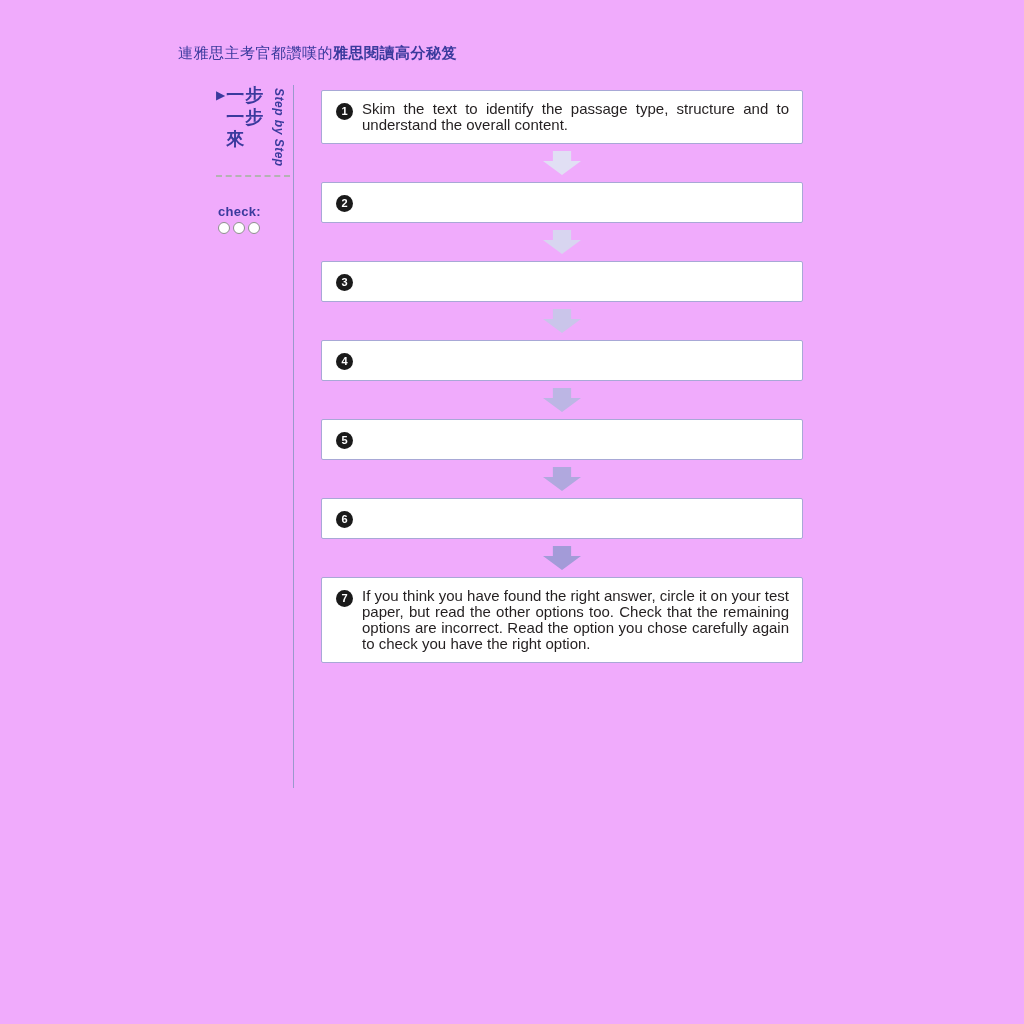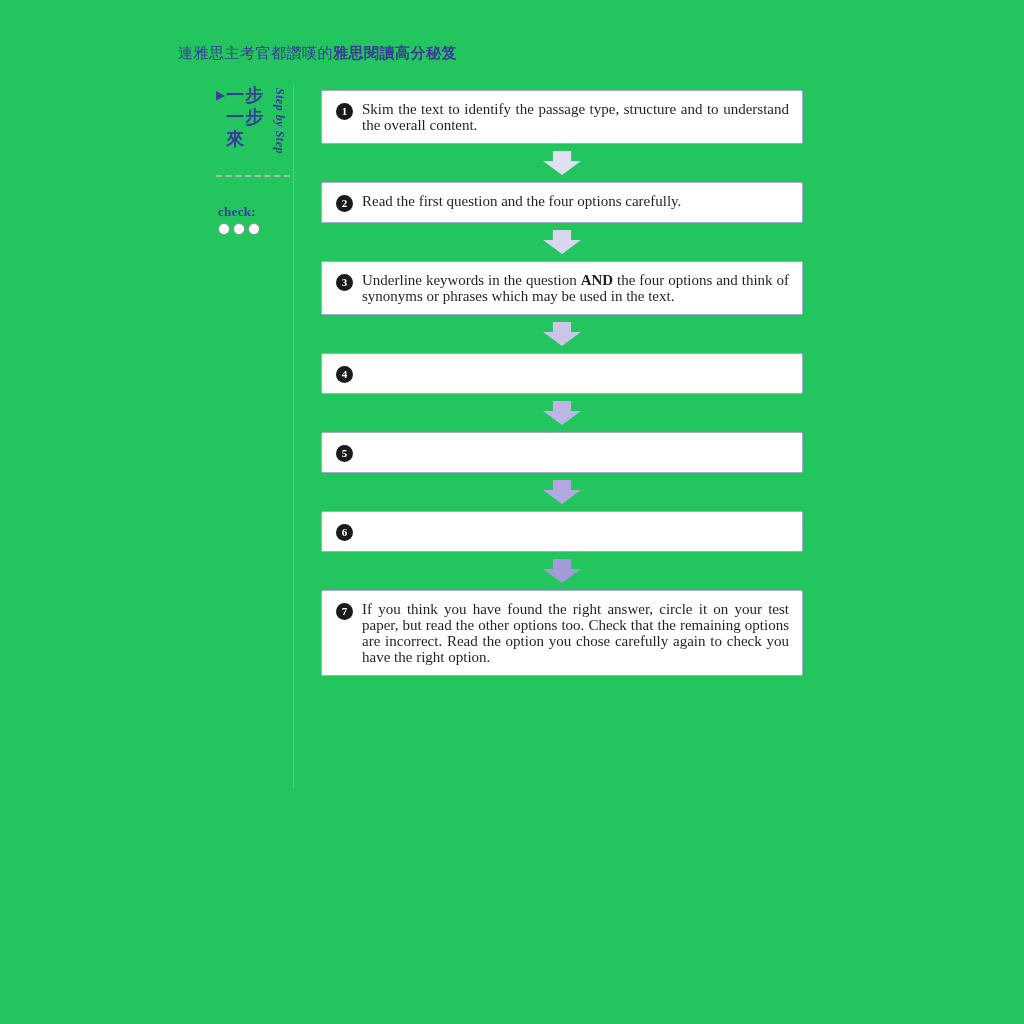--- a/index.html
+++ b/index.html
@@ -4,21 +4,21 @@
 <style>
   * { margin: 0; padding: 0; box-sizing: border-box; }
   html, body { background: #ffffff; }
   body {
     width: 1024px; height: 1024px;
     position: relative;
     font-family: "Liberation Sans", "DejaVu Sans", sans-serif;
     color: #231f20;
     overflow: hidden;
   }
-  .page { position: absolute; inset: 0; background: #22c55e; font-family: Liberation Serif, serif; }
+  .page { position: absolute; inset: 0; background: #f0abfc; }
 
   
   .header-title {
     position: absolute; left: 178px; top: 44px;
     font-size: 15px; color: #3a3a9d; letter-spacing: 0.5px;
     white-space: nowrap;
   }
   .header-title .t-bold { font-weight: bold; }
 
   
@@ -121,27 +121,25 @@
   <div class="steps-col">
 
     <div class="step-box">
       <span class="step-num">1</span>
       <div class="step-text">Skim the text to identify the passage type, structure and to understand the overall content.</div>
     </div>
     <div class="down-arrow" style="background-color: rgb(225, 223, 244);"></div>
 
     <div class="step-box">
       <span class="step-num">2</span>
-      <div class="step-text">Read the first question and the four options carefully.</div>
     </div>
     <div class="down-arrow" style="background-color: rgb(216, 213, 240);"></div>
 
     <div class="step-box">
       <span class="step-num">3</span>
-      <div class="step-text"><span>Underline keywords in the question </span><span class="bold">AND</span><span> the four options and think of synonyms or phrases which may be used in the text.</span></div>
     </div>
     <div class="down-arrow" style="background-color: rgb(202, 197, 234);"></div>
 
     <div class="step-box">
       <span class="step-num">4</span>
     </div>
     <div class="down-arrow" style="background-color: rgb(188, 182, 228);"></div>
 
     <div class="step-box">
       <span class="step-num">5</span>

